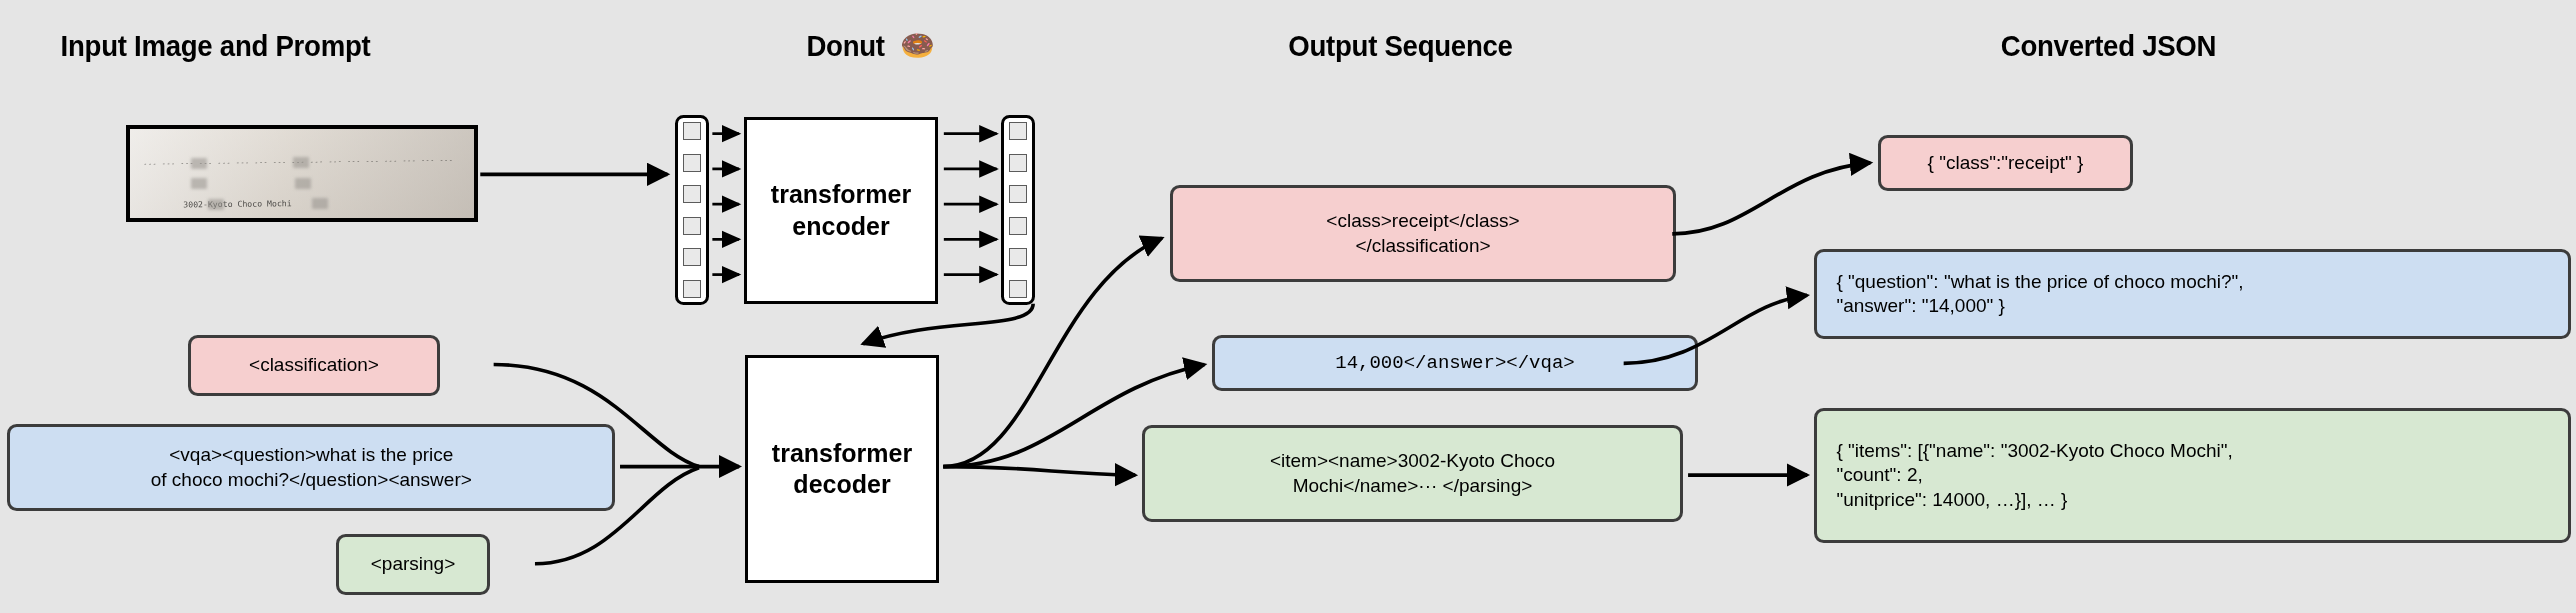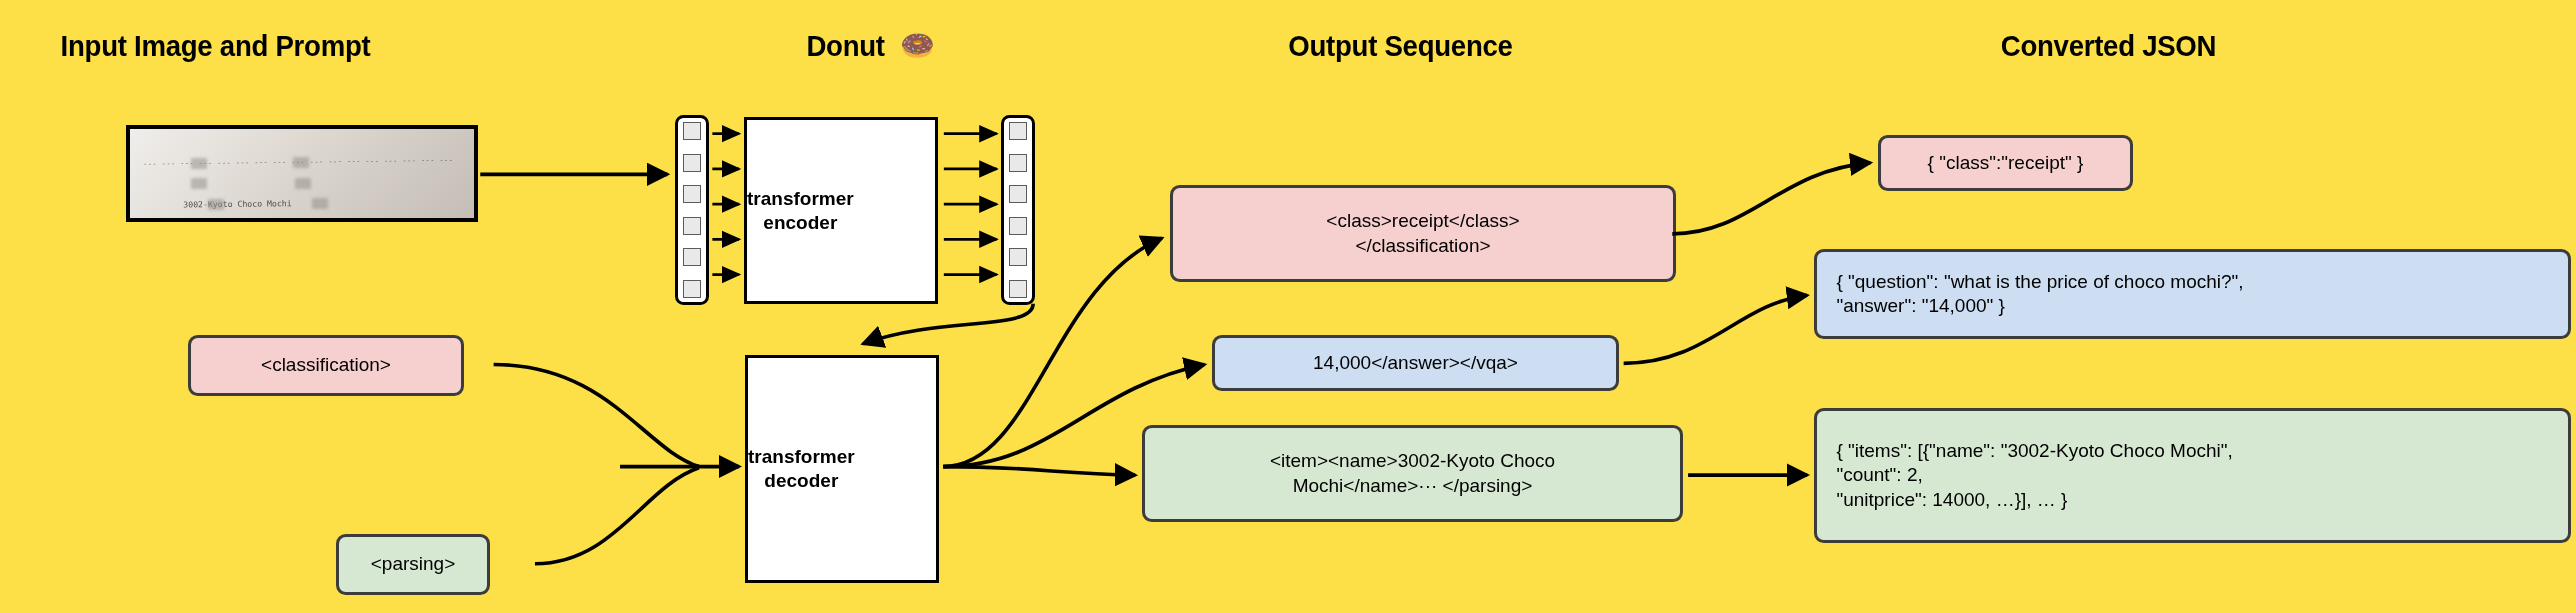--- a/index.html
+++ b/index.html
@@ -7,21 +7,21 @@
     padding: 0;
     background: #ffffff;
   }
   body {
     font-family: "Liberation Sans", sans-serif;
   }
   #canvas {
     position: relative;
     width: 2576px;
     height: 613px;
-    background: #fde047;
+    background: #e5e5e5;
     overflow: hidden;
   }
   .col-title {
     position: absolute;
     font-weight: bold;
     font-size: 30px;
     color: #000000;
     white-space: nowrap;
     letter-spacing: -0.3px;
     transform: scaleX(0.92);
@@ -73,23 +73,23 @@
   }
 
   
   .block {
     position: absolute;
     box-sizing: border-box;
     background: #ffffff;
     border: 3px solid #000000;
     display: flex;
     align-items: center;
-    justify-content: flex-start;
+    justify-content: center;
     font-weight: bold;
-    font-size: 19px;
+    font-size: 25px;
     line-height: 1.25;
     color: #000;
     text-align: center;
   }
 
   
   .tokcol {
     position: absolute;
     box-sizing: border-box;
     border: 3.6px solid #000000;
@@ -215,35 +215,39 @@
     <span class="tok"></span>
     <span class="tok"></span>
     <span class="tok"></span>
   </div>
 
   <div class="block" style="left:745px; top:355px; width:194px; height:228px;">
     <span style="white-space:pre-line;">transformer
 decoder</span>
   </div>
 
-  <div class="pill pill-pink" style="left:188px; top:335px; width:276px; height:61px;align-items:center;">
+  <div class="pill pill-pink" style="left:188px; top:335px; width:252px; height:61px;align-items:center;">
     <span>&lt;classification&gt;</span>
   </div>
 
+  <div class="pill pill-blue" style="left:7.3px; top:424px; width:608px; height:87px;">
+    <span>&lt;vqa&gt;&lt;question&gt;what is the price
+of choco mochi?&lt;/question&gt;&lt;answer&gt;</span>
+  </div>
 
   <div class="pill pill-green" style="left:336px; top:534px; width:154px; height:61px;">
     <span>&lt;parsing&gt;</span>
   </div>
 
   <div class="pill pill-pink" style="left:1170px; top:185px; width:506px; height:97px;">
     <span>&lt;class&gt;receipt&lt;/class&gt;
 &lt;/classification&gt;</span>
   </div>
 
-  <div class="pill pill-blue" style="left:1212px; top:335px; width:407px; height:56px;">
+  <div class="pill pill-blue" style="left:1212px; top:335px; width:486px; height:56px;font-family:Liberation Mono, monospace;">
     <span>14,000&lt;/answer&gt;&lt;/vqa&gt;</span>
   </div>
 
   <div class="pill pill-green" style="left:1142px; top:425px; width:541px; height:97px;">
     <span>&lt;item&gt;&lt;name&gt;3002-Kyoto Choco
 Mochi&lt;/name&gt;··· &lt;/parsing&gt;</span>
   </div>
 
   <div class="pill pill-pink" style="left:1878px; top:135px; width:255px; height:56px;">
     <span>{ "class":"receipt" }</span>

